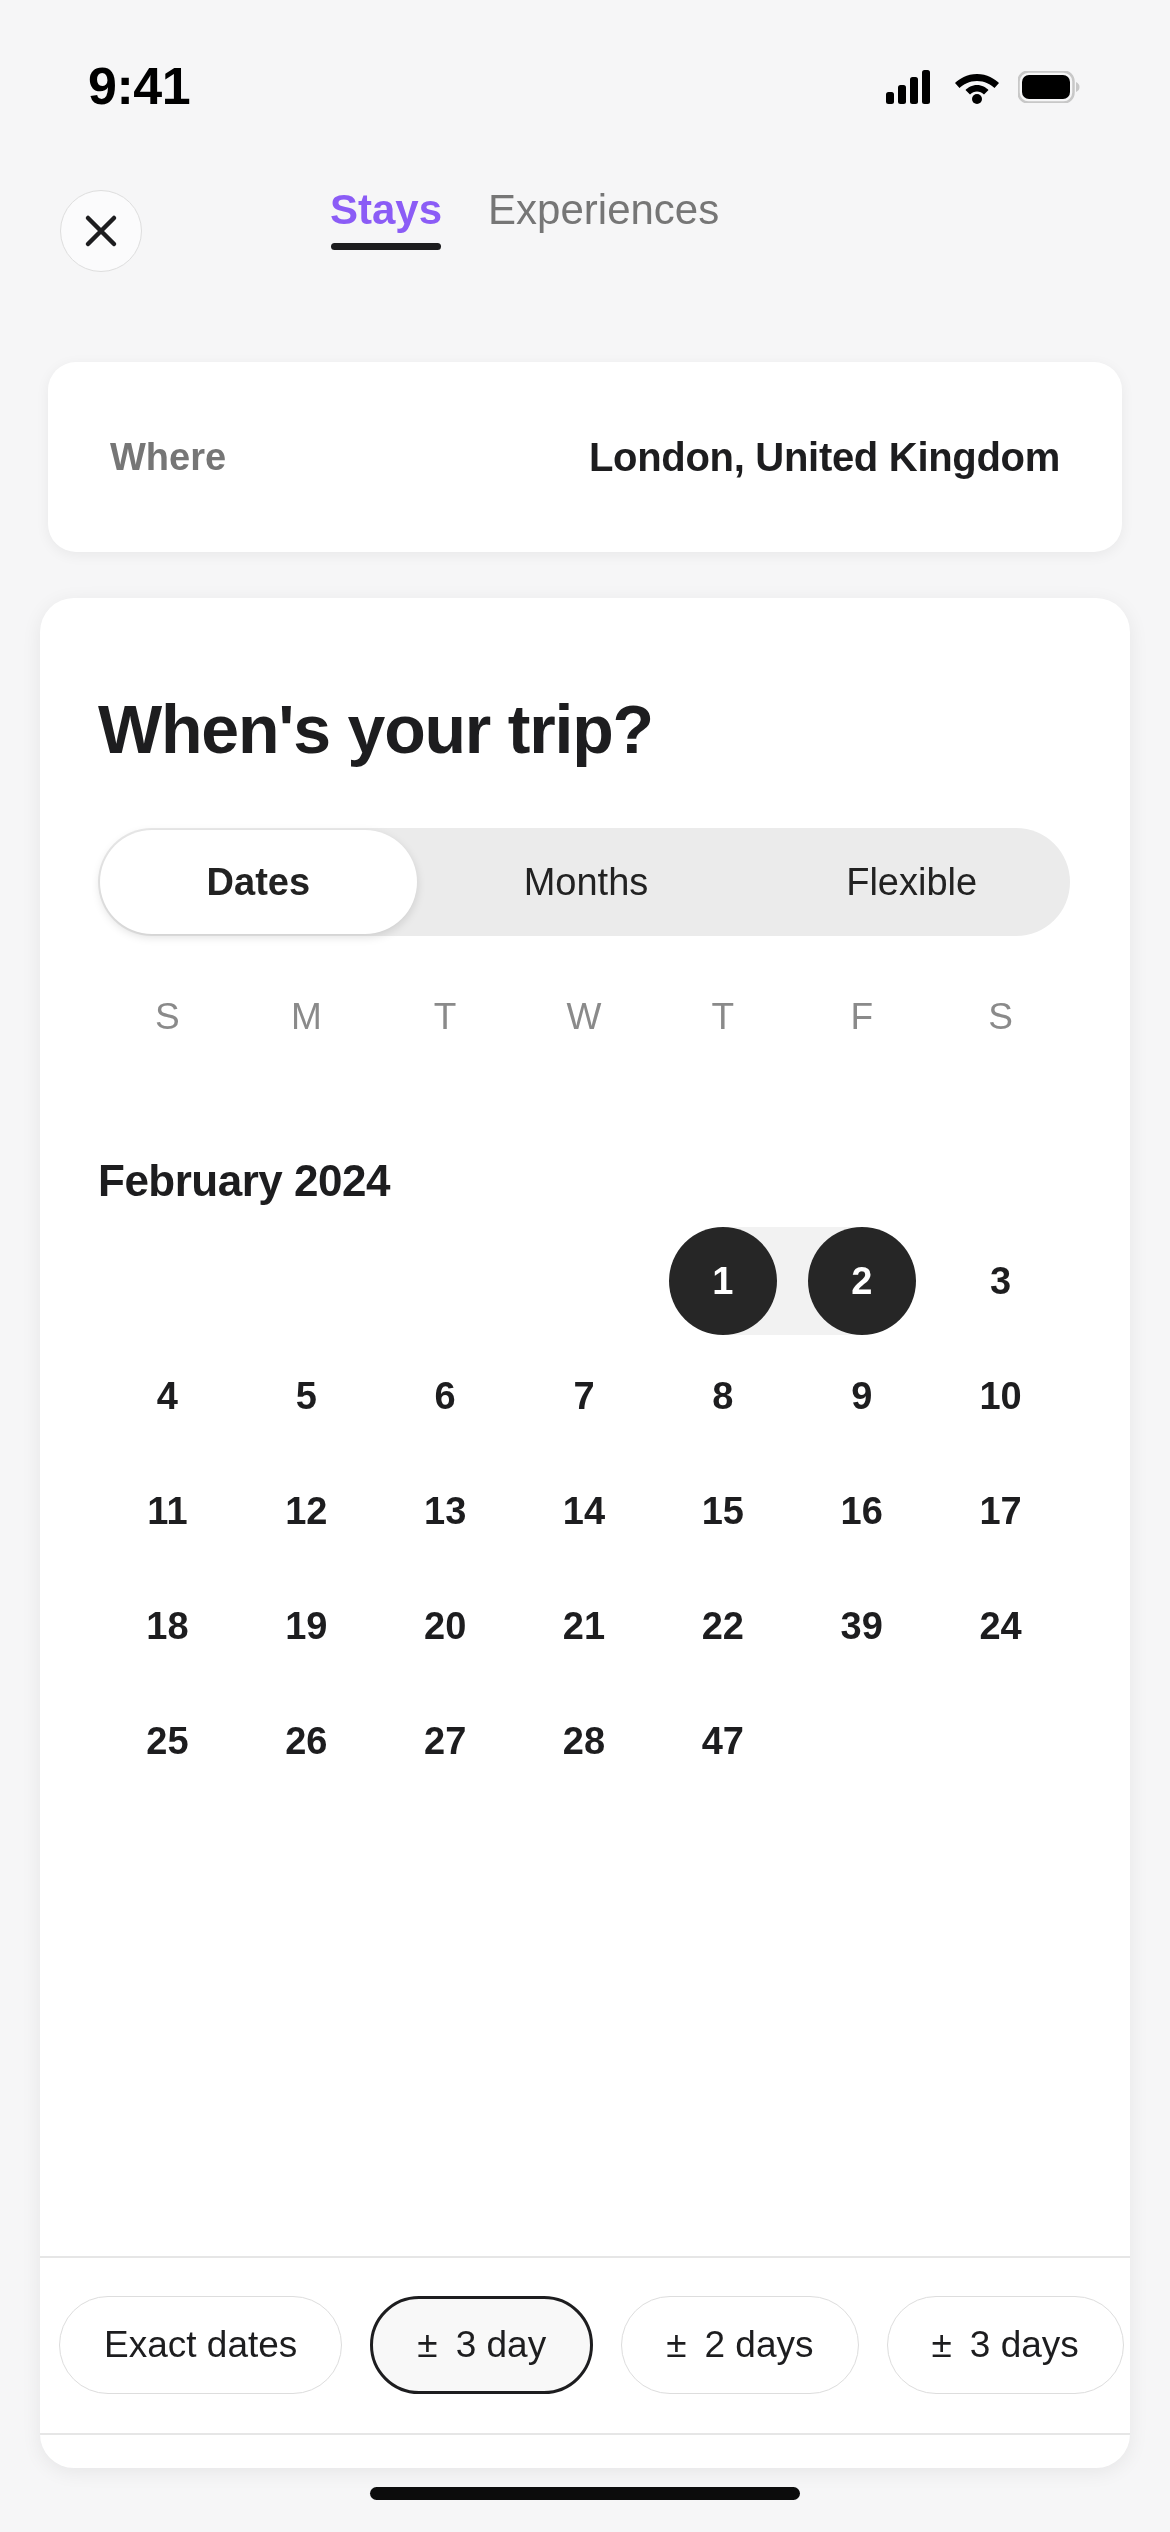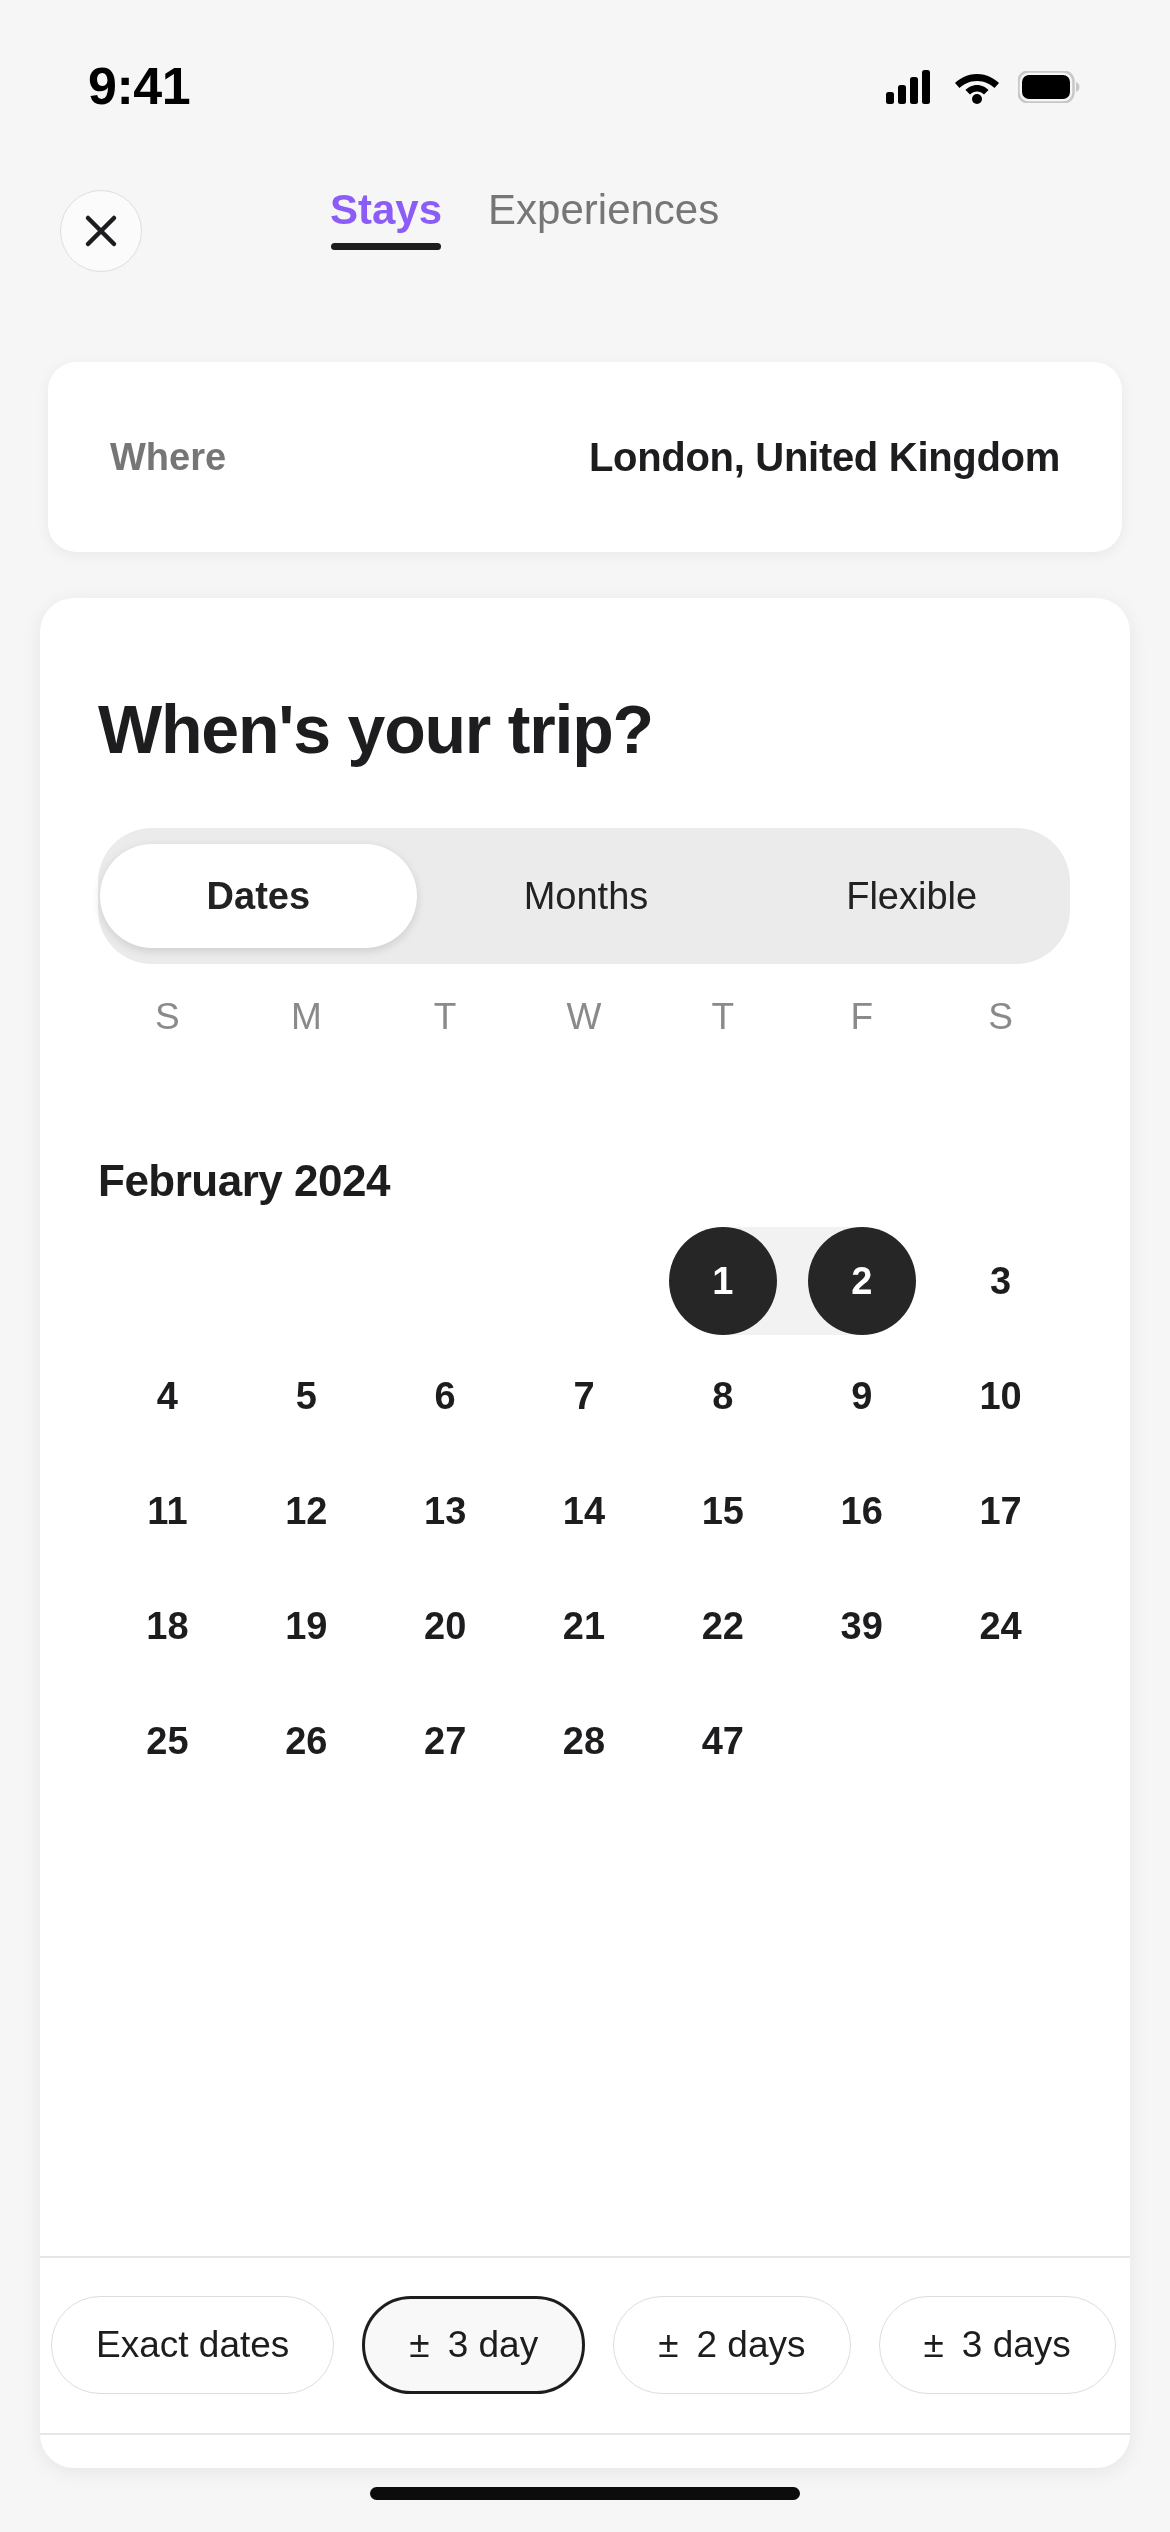--- a/index.html
+++ b/index.html
@@ -139,21 +139,21 @@
     color: #1d1d1f;
     letter-spacing: -1.2px;
   }
 
   
   .segmented {
     position: absolute;
     left: 58px;
     top: 230px;
     width: 972px;
-    height: 136px;
+    height: 108px;
     background: #ebebeb;
     border-radius: 54px;
     display: flex;
     align-items: center;
     gap: 9px;
   }
   .seg {
     flex: 1;
     text-align: center;
     font-size: 38px;
@@ -264,21 +264,21 @@
   }
   .chips {
     position: absolute;
     left: 0;
     top: 1659px;
     width: 1090px;
     height: 176px;
     display: flex;
     align-items: center;
     gap: 28px;
-    padding-left: 11px;
+    padding-left: 19px;
     overflow: hidden;
   }
   .chip {
     flex: none;
     height: 98px;
     border-radius: 49px;
     border: 1.5px solid #dddddd;
     background: #ffffff;
     display: flex;
     align-items: center;

